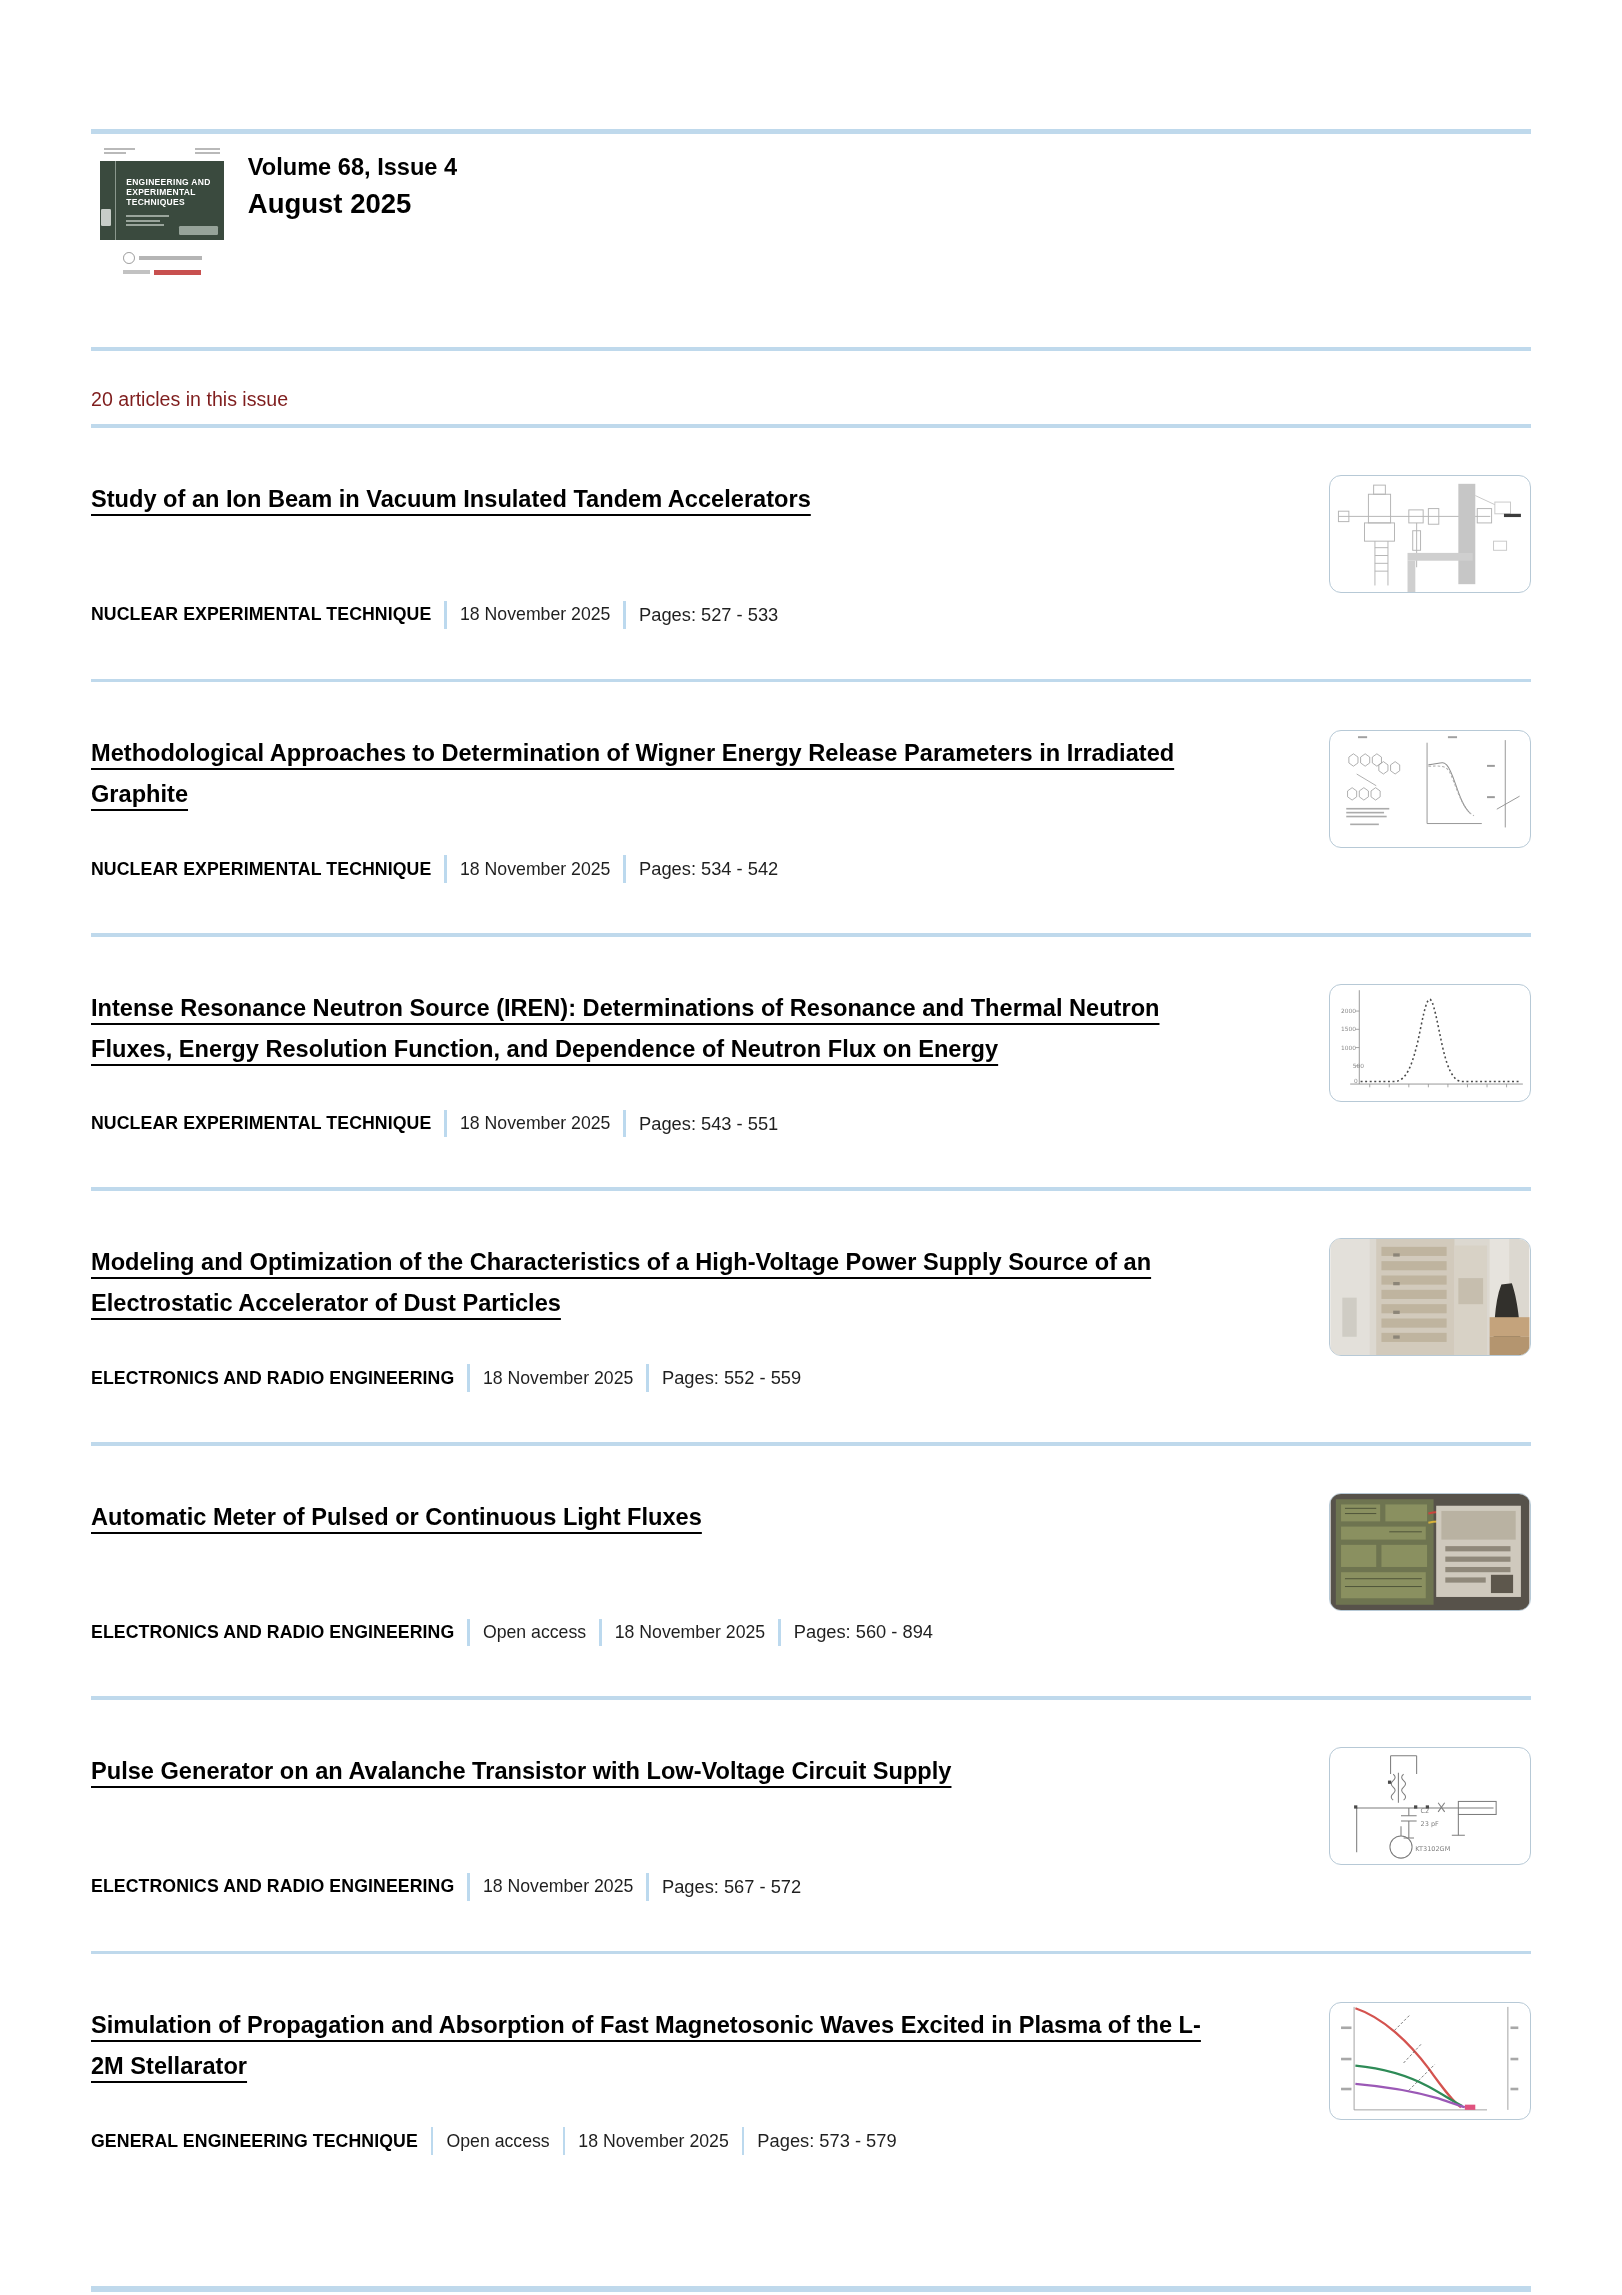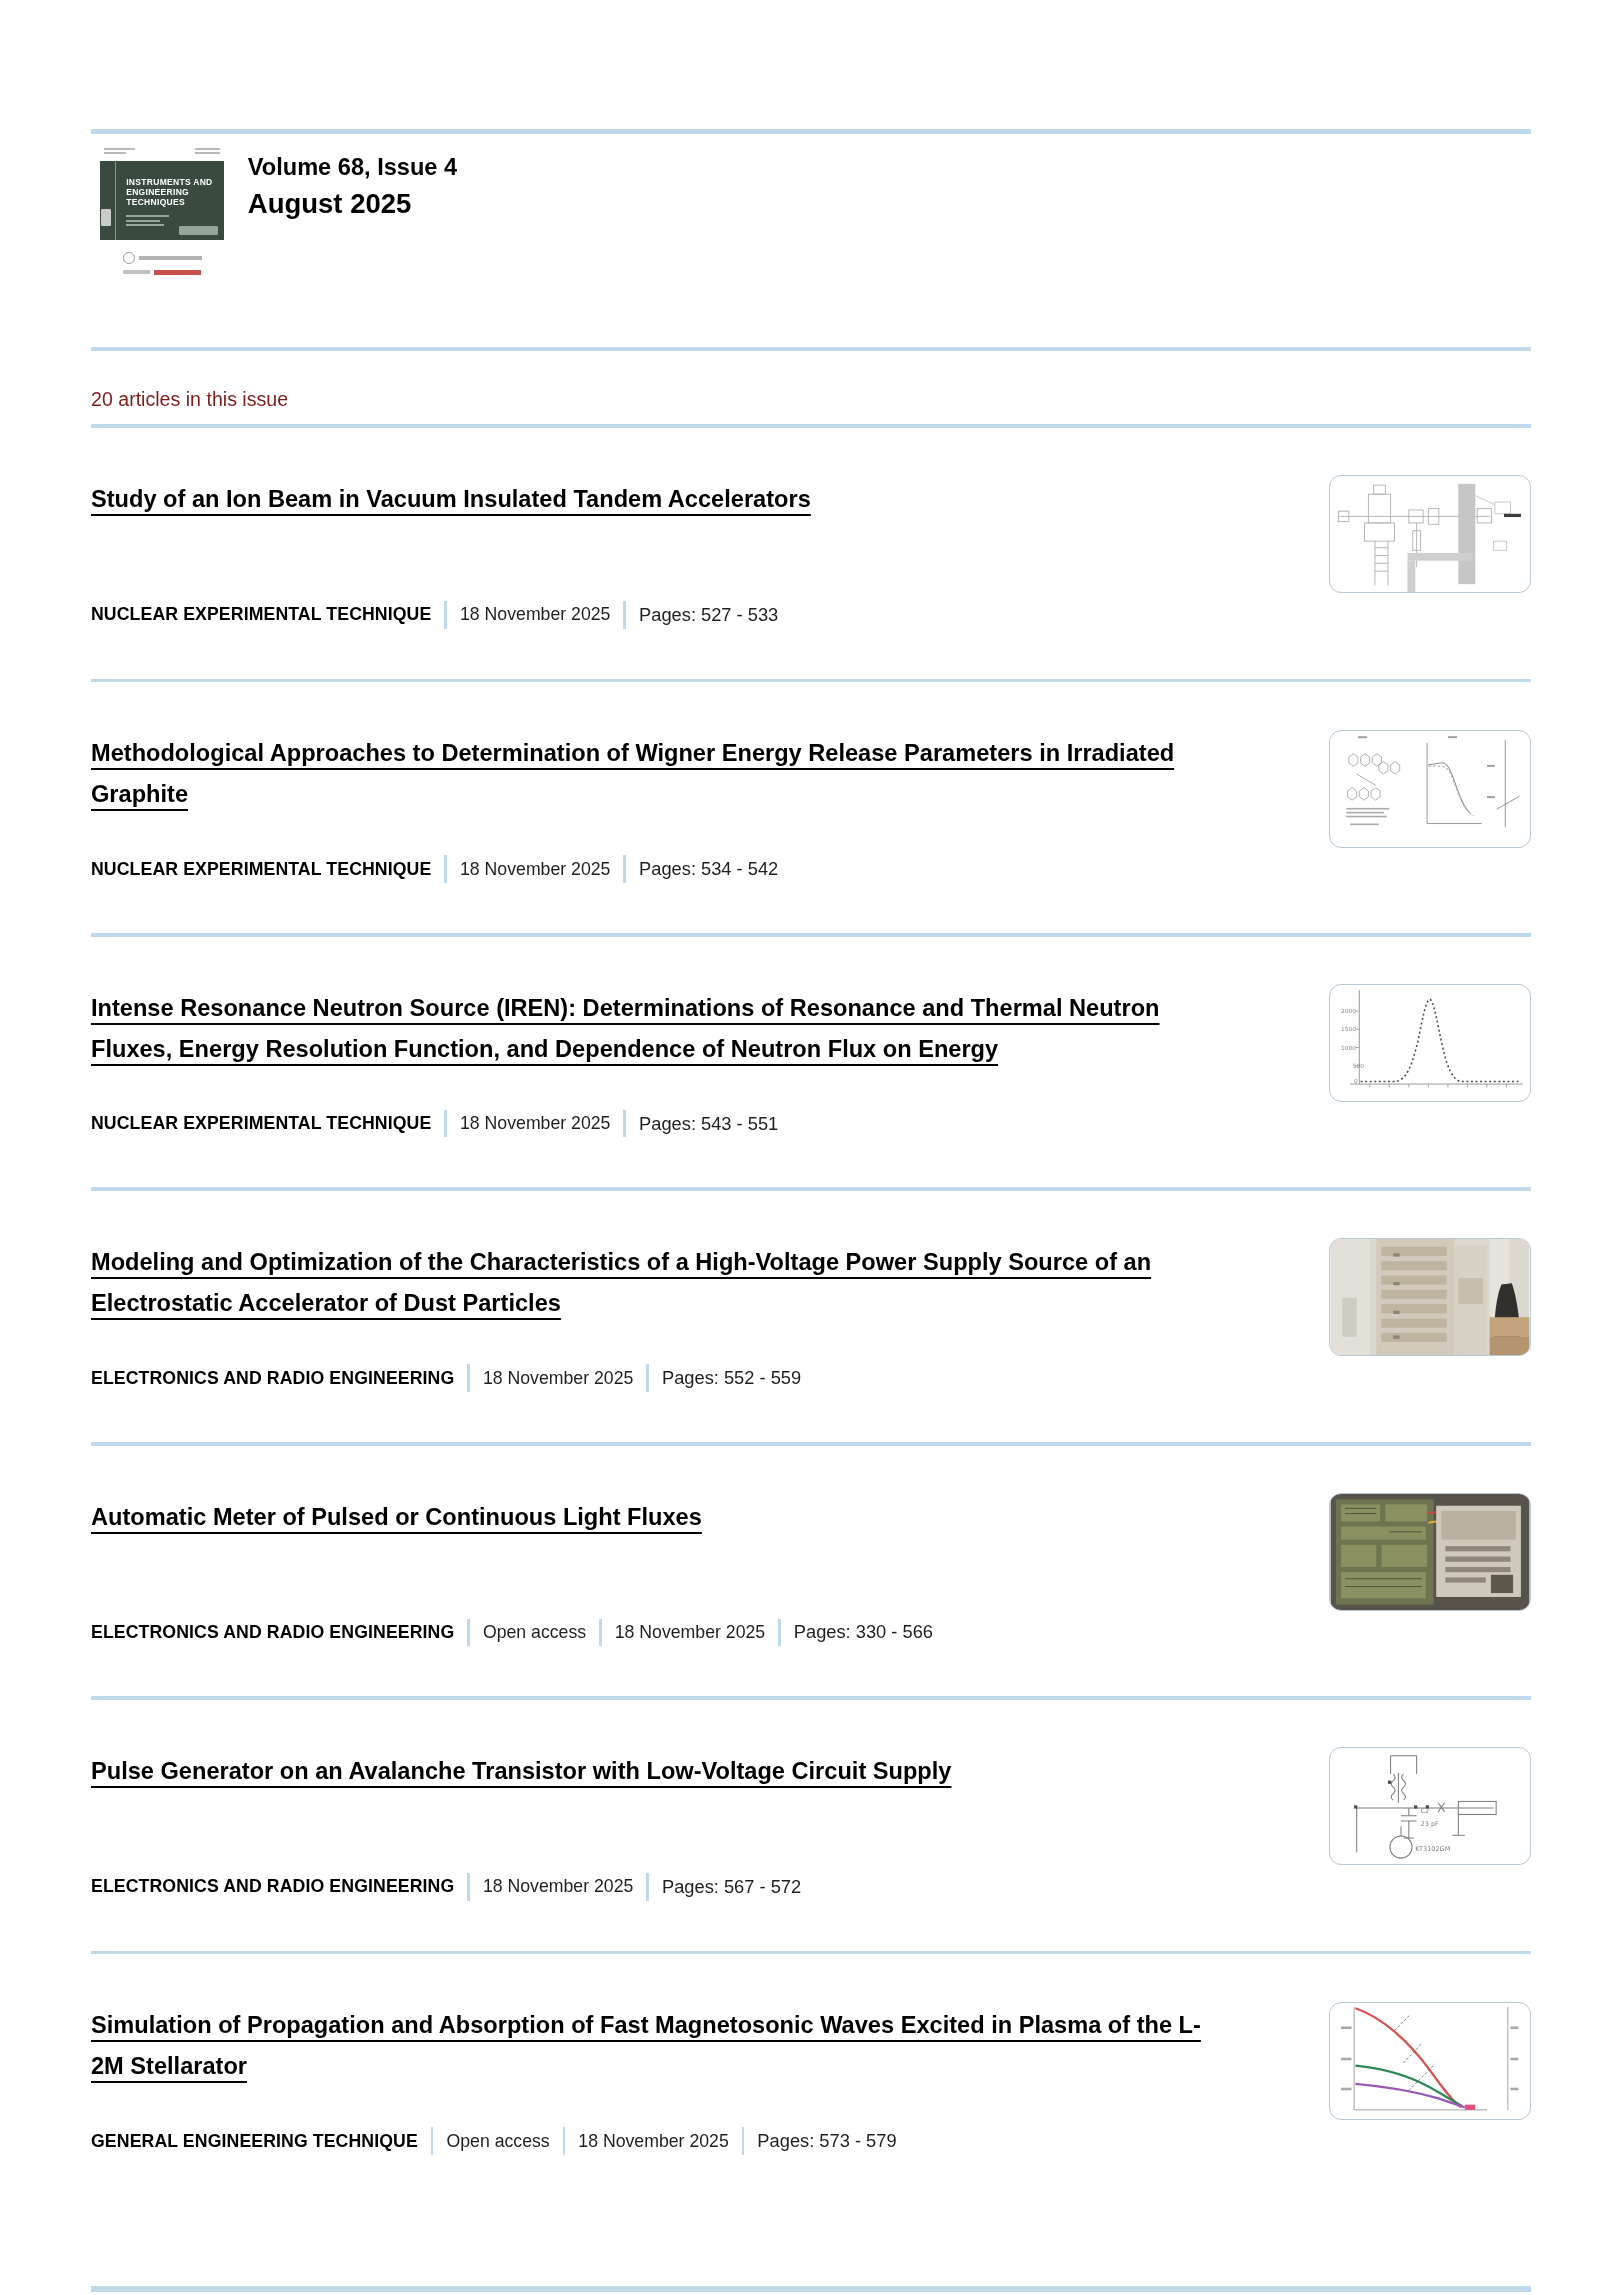--- a/index.html
+++ b/index.html
@@ -72,21 +72,21 @@
             <div class="ml" style="width:31px"></div>
               <div class="ml" style="width:22px"></div>
           </div>
           <div class="microlines">
             <div class="ml" style="width:25px"></div>
               <div class="ml" style="width:25px"></div>
           </div>
         </div>
         <div class="cover-green">
           <div class="cover-rule"></div>
-          <div class="cover-title">INSTRUMENTS AND ENGINEERING TECHNIQUES</div>
+          <div class="cover-title">ENGINEERING AND EXPERIMENTAL TECHNIQUES</div>
           <div class="cover-authors">
             <div class="ml"></div>
               <div class="ml" style="width:34px"></div>
               <div class="ml" style="width:38px"></div>
           </div>
           <div class="cover-emblem"></div>
           <div class="cover-btn"></div>
         </div>
         <div class="cover-logos">
           <div class="logo-row">
@@ -298,21 +298,21 @@
         <div class="art-title-box">
           <h3 class="art-title"><a href="#">Automatic Meter of Pulsed or Continuous Light Fluxes</a></h3>
         </div>
         <div class="art-meta">
           <span class="cat">ELECTRONICS AND RADIO ENGINEERING</span>
           <span class="vsep"></span>
           <span class="oa">Open access</span>
           <span class="vsep"></span>
           <span class="mdate">18 November 2025</span>
           <span class="vsep"></span>
-          <span class="pages">Pages: 330 - 566</span>
+          <span class="pages">Pages: 560 - 894</span>
         </div>
       </div>
       <div class="thumb">
         <svg width="200" height="116" viewBox="0 0 305 178">
           <rect x="0" y="0" width="305" height="178" fill="#57524a"></rect>
           <rect x="8" y="8" width="150" height="162" fill="#6e7450"></rect>
           <g fill="#8a9060">
             <rect x="16" y="16" width="60" height="26"></rect>
               <rect x="84" y="16" width="64" height="26"></rect>
             <rect x="16" y="50" width="130" height="20"></rect>

